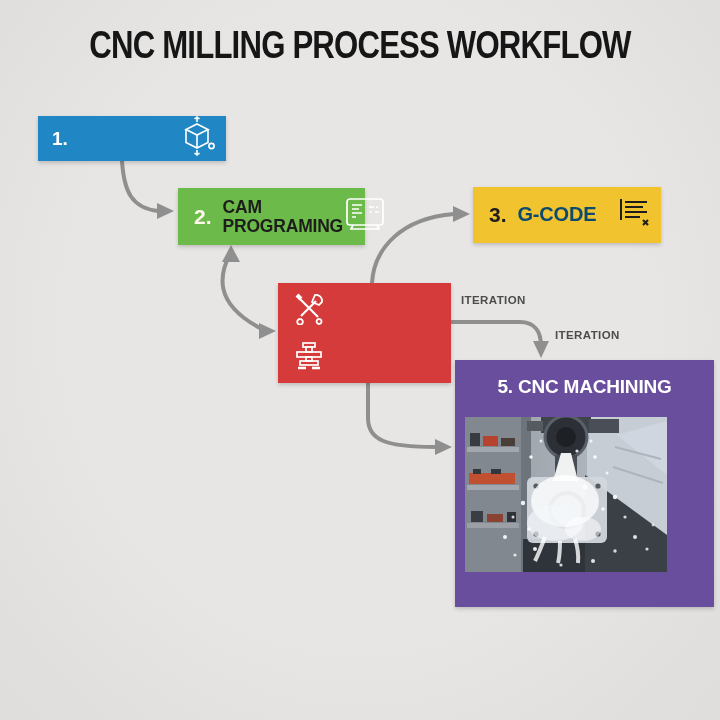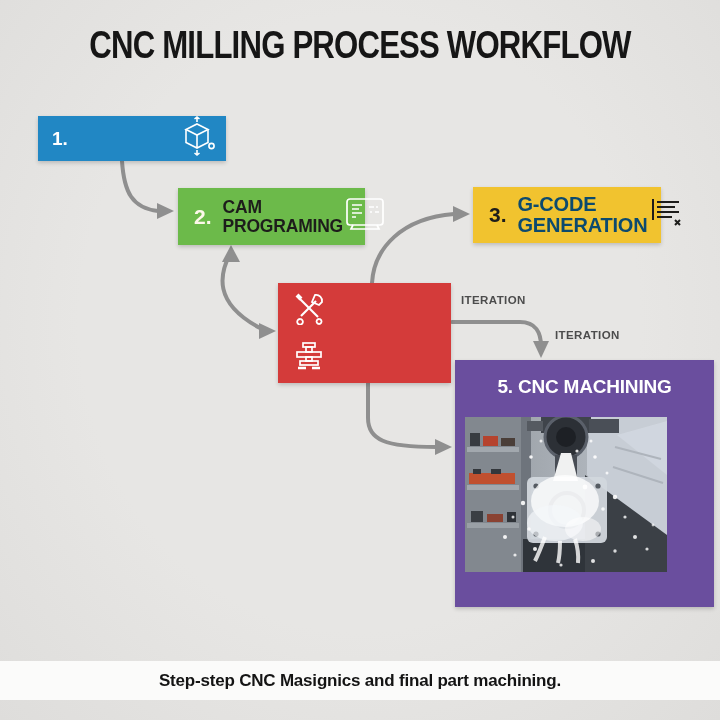--- a/index.html
+++ b/index.html
@@ -114,21 +114,20 @@
         <path d="M26,11 L31,11 M33,11 L35,11 M27,16 L29,16 M32,16 L36,16"></path>
         <path d="M10,29 L8,33 L36,33 L34,29"></path>
       </svg>
     </span>
   </div>
 
   <div class="box box3">
     <span class="num">3.</span>
     <span class="lines">
       <span>G-CODE</span>
-      <span>GENERATION</span>
     </span>
     <span class="icon">
       <svg width="38" height="36" viewBox="0 0 38 36" fill="none" stroke="#1d1d1b" stroke-width="2">
         <path d="M6,4 L6,25"></path>
         <path d="M10,7 L32,7 M10,12 L28,12 M10,17 L32,17 M10,22 L25,22"></path>
         <path d="M28,25 L33,30 M33,25 L28,30"></path>
       </svg>
     </span>
   </div>
 
@@ -237,17 +236,14 @@
           <circle cx="188" cy="108" r="1.4" opacity=".7"></circle>
             <circle cx="112" cy="34" r="1.6" opacity=".85"></circle>
         </g>
       </svg>
     </div>
   </div>
 
   <span class="iter iter1">ITERATION</span>
   <span class="iter iter2">ITERATION</span>
 
-  <div class="caption-band">
-    <span class="cap">Step-step CNC Masignics and final part machining.</span>
-  </div>
 
 </div>
 
 </body></html>

